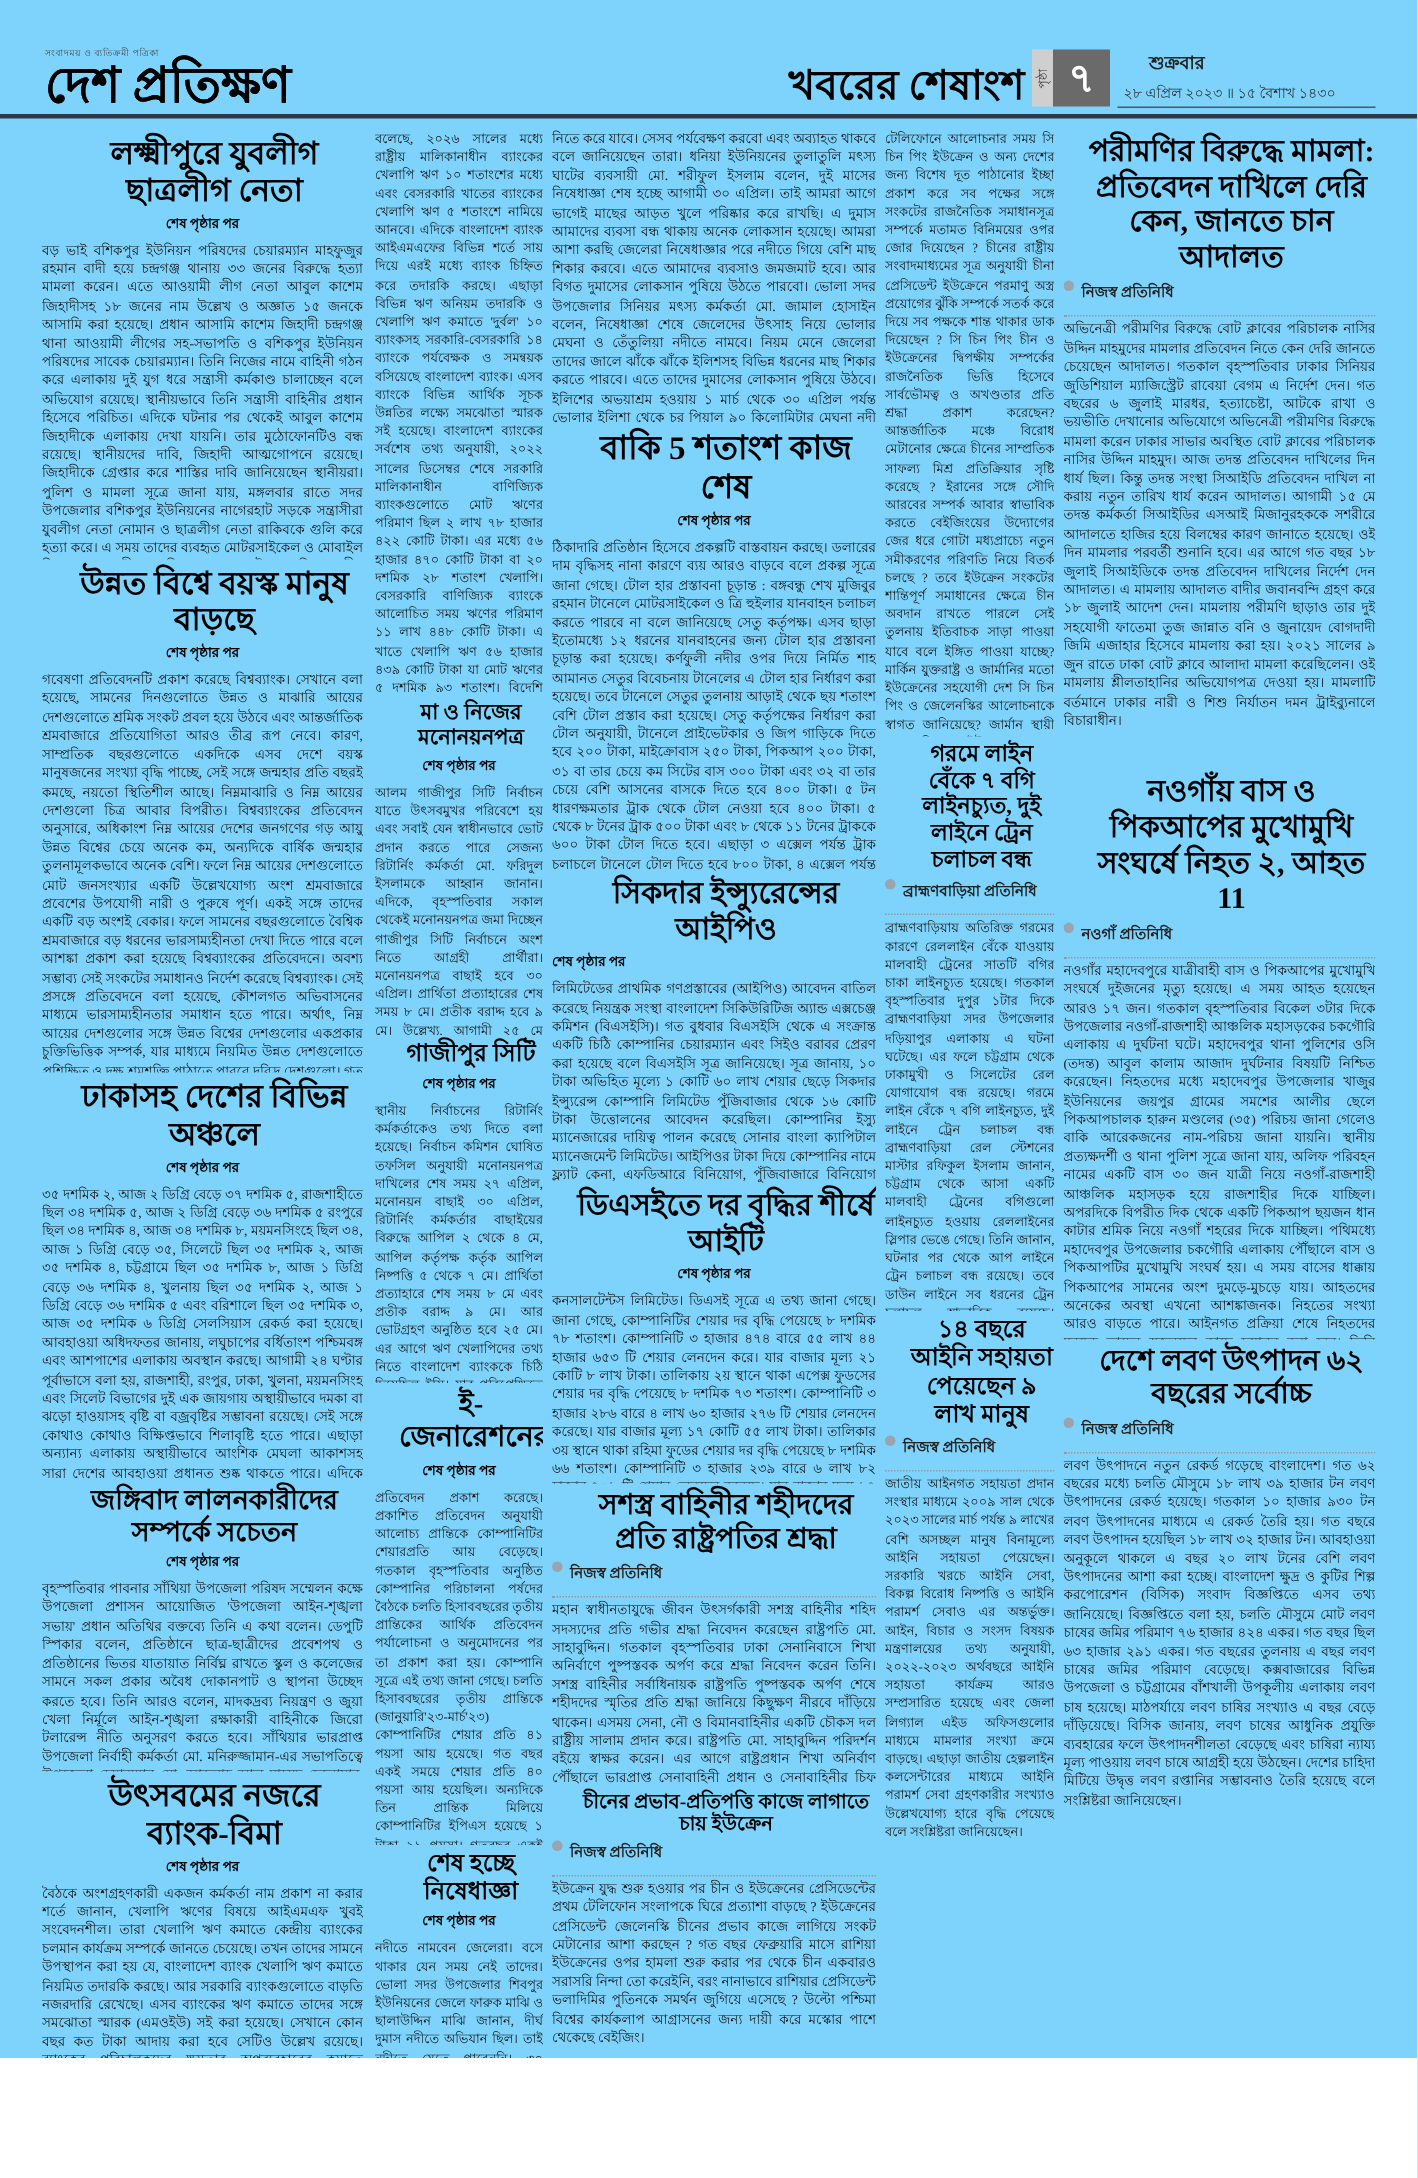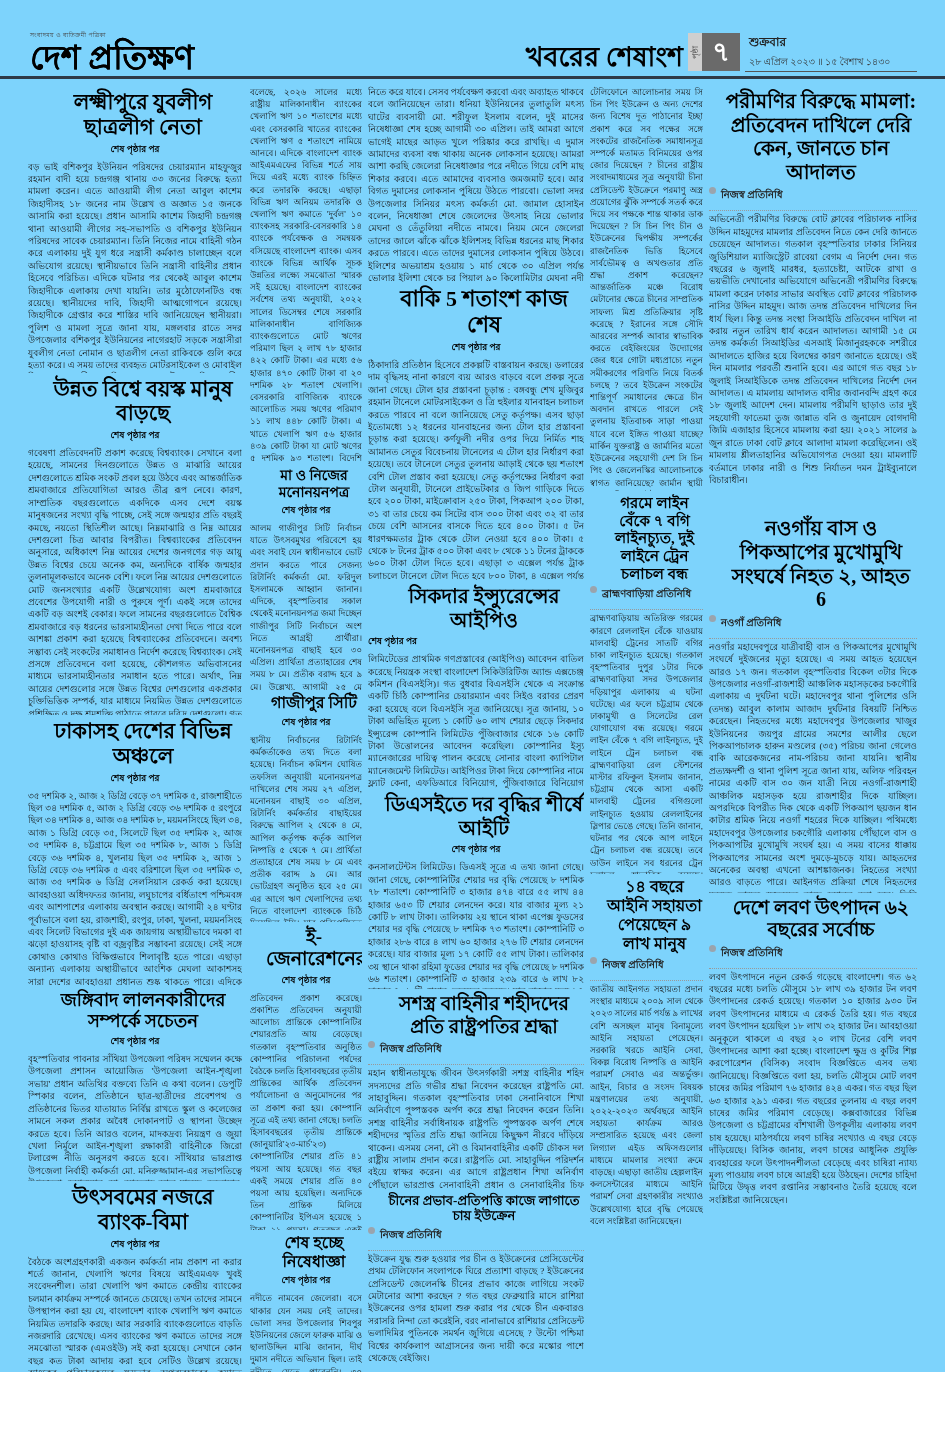--- a/index.html
+++ b/index.html
@@ -12,21 +12,21 @@
   #masthead .title{font-size:33px;font-weight:bold;line-height:1.05;color:#000;
                    text-shadow:0 0 0 #000;letter-spacing:0;}
   #section-title{position:absolute;right:262px;top:36px;font-size:27px;font-weight:bold;color:#000;white-space:nowrap;}
   #page-strip{position:absolute;right:243px;top:33px;width:14px;height:38px;background:#cfcfcf;
               display:flex;align-items:center;justify-content:center;}
   #page-strip span{transform:rotate(-90deg);font-size:8px;color:#333;white-space:nowrap;}
   #page-box{position:absolute;right:205px;top:33px;width:38px;height:38px;background:#6a6a6a;
             display:flex;align-items:center;justify-content:center;}
   #page-box span{color:#fff;font-size:27px;font-weight:bold;line-height:1;}
   #date-block{position:absolute;right:28px;top:33px;width:168px;}
-  #date-block .weekday{font-size:12px;font-weight:bold;color:#222;}
+  #date-block .weekday{font-size:12px;font-weight:bold;color:#222;margin-left:17px;}
   #date-block .date{font-size:9.5px;color:#333;margin-top:2px;}
   #date-underline{position:absolute;right:28px;top:71px;width:172px;height:1px;background:#555;}
   #header-rule{position:absolute;left:0;top:76px;width:945px;height:3px;background:#2e3a47;}
   
   .col{position:absolute;top:86px;height:1366px;overflow:hidden;}
   .headline{font-weight:bold;color:#000;text-align:center;line-height:1.18;margin:4px 0 2px 16px;}
   .sub{font-size:9px;font-weight:bold;text-align:center;margin:1px 0 4px 0;color:#000;}
   .sub.left{text-align:left;}
   .byline{font-size:10px;font-weight:bold;color:#222;margin:3px 0 2px 0;
           border-bottom:1px dotted #999;padding-bottom:6px;display:flex;align-items:flex-start;gap:5px;}
@@ -132,21 +132,21 @@
         </div>
         <div class="body" style="height: 350px;">জাতীয় আইনগত সহায়তা প্রদান সংস্থার মাধ্যমে ২০০৯ সাল থেকে ২০২৩ সালের মার্চ পর্যন্ত ৯ লাখের বেশি অসচ্ছল মানুষ বিনামূল্যে আইনি সহায়তা পেয়েছেন। সরকারি খরচে আইনি সেবা, বিকল্প বিরোধ নিষ্পত্তি ও আইনি পরামর্শ সেবাও এর অন্তর্ভুক্ত। আইন, বিচার ও সংসদ বিষয়ক মন্ত্রণালয়ের তথ্য অনুযায়ী, ২০২২-২০২৩ অর্থবছরে আইনি সহায়তা কার্যক্রম আরও সম্প্রসারিত হয়েছে এবং জেলা লিগ্যাল এইড অফিসগুলোর মাধ্যমে মামলার সংখ্যা ক্রমে বাড়ছে। এছাড়া জাতীয় হেল্পলাইন কলসেন্টারের মাধ্যমে আইনি পরামর্শ সেবা গ্রহণকারীর সংখ্যাও উল্লেখযোগ্য হারে বৃদ্ধি পেয়েছে বলে সংশ্লিষ্টরা জানিয়েছেন।</div>
       </div>
       <div class="col" style="left: 709px; width: 208px;">
         <div class="headline" style="font-size: 20px;">পরীমণির বিরুদ্ধে মামলা: প্রতিবেদন দাখিলে দেরি কেন, জানতে চান আদালত</div>
         <div class="byline">
           <span class="bullet"></span>
           <span>নিজস্ব প্রতিনিধি</span>
         </div>
         <div class="body" style="height: 300px;">অভিনেত্রী পরীমণির বিরুদ্ধে বোট ক্লাবের পরিচালক নাসির উদ্দিন মাহমুদের মামলার প্রতিবেদন নিতে কেন দেরি জানতে চেয়েছেন আদালত। গতকাল বৃহস্পতিবার ঢাকার সিনিয়র জুডিশিয়াল ম্যাজিস্ট্রেট রাবেয়া বেগম এ নির্দেশ দেন। গত বছরের ৬ জুলাই মারধর, হত্যাচেষ্টা, আটকে রাখা ও ভয়ভীতি দেখানোর অভিযোগে অভিনেত্রী পরীমণির বিরুদ্ধে মামলা করেন ঢাকার সাভার অবস্থিত বোট ক্লাবের পরিচালক নাসির উদ্দিন মাহমুদ। আজ তদন্ত প্রতিবেদন দাখিলের দিন ধার্য ছিল। কিন্তু তদন্ত সংস্থা সিআইডি প্রতিবেদন দাখিল না করায় নতুন তারিখ ধার্য করেন আদালত। আগামী ১৫ মে তদন্ত কর্মকর্তা সিআইডির এসআই মিজানুরহককে সশরীরে আদালতে হাজির হয়ে বিলম্বের কারণ জানাতে হয়েছে। ওই দিন মামলার পরবর্তী শুনানি হবে। এর আগে গত বছর ১৮ জুলাই সিআইডিকে তদন্ত প্রতিবেদন দাখিলের নির্দেশ দেন আদালত। এ মামলায় আদালত বাদীর জবানবন্দি গ্রহণ করে ১৮ জুলাই আদেশ দেন। মামলায় পরীমণি ছাড়াও তার দুই সহযোগী ফাতেমা তুজ জান্নাত বনি ও জুনায়েদ বোগদাদী জিমি এজাহার হিসেবে মামলায় করা হয়। ২০২১ সালের ৯ জুন রাতে ঢাকা বোট ক্লাবে আলাদা মামলা করেছিলেন। ওই মামলায় শ্লীলতাহানির অভিযোগপত্র দেওয়া হয়। মামলাটি বর্তমানে ঢাকার নারী ও শিশু নির্যাতন দমন ট্রাইব্যুনালে বিচারাধীন।</div>
-        <div class="headline" style="font-size: 20px;">নওগাঁয় বাস ও পিকআপের মুখোমুখি সংঘর্ষে নিহত ২, আহত 6</div>
+        <div class="headline" style="font-size: 20px;">নওগাঁয় বাস ও পিকআপের মুখোমুখি সংঘর্ষে নিহত ২, আহত 11</div>
         <div class="byline">
           <span class="bullet"></span>
           <span>নওগাঁ প্রতিনিধি</span>
         </div>
         <div class="body" style="height: 252px;">নওগাঁর মহাদেবপুরে যাত্রীবাহী বাস ও পিকআপের মুখোমুখি সংঘর্ষে দুইজনের মৃত্যু হয়েছে। এ সময় আহত হয়েছেন আরও ১৭ জন। গতকাল বৃহস্পতিবার বিকেল ৩টার দিকে উপজেলার নওগাঁ-রাজশাহী আঞ্চলিক মহাসড়কের চকগৌরি এলাকায় এ দুর্ঘটনা ঘটে। মহাদেবপুর থানা পুলিশের ওসি (তদন্ত) আবুল কালাম আজাদ দুর্ঘটনার বিষয়টি নিশ্চিত করেছেন। নিহতদের মধ্যে মহাদেবপুর উপজেলার খাজুর ইউনিয়নের জয়পুর গ্রামের সমশের আলীর ছেলে পিকআপচালক হারুন মণ্ডলের (৩৫) পরিচয় জানা গেলেও বাকি আরেকজনের নাম-পরিচয় জানা যায়নি। স্থানীয় প্রত্যক্ষদর্শী ও থানা পুলিশ সূত্রে জানা যায়, অলিফ পরিবহন নামের একটি বাস ৩০ জন যাত্রী নিয়ে নওগাঁ-রাজশাহী আঞ্চলিক মহাসড়ক হয়ে রাজশাহীর দিকে যাচ্ছিল। অপরদিকে বিপরীত দিক থেকে একটি পিকআপ ছয়জন ধান কাটার শ্রমিক নিয়ে নওগাঁ শহরের দিকে যাচ্ছিল। পথিমধ্যে মহাদেবপুর উপজেলার চকগৌরি এলাকায় পৌঁছালে বাস ও পিকআপটির মুখোমুখি সংঘর্ষ হয়। এ সময় বাসের ধাক্কায় পিকআপের সামনের অংশ দুমড়ে-মুচড়ে যায়। আহতদের অনেকের অবস্থা এখনো আশঙ্কাজনক। নিহতের সংখ্যা আরও বাড়তে পারে। আইনগত প্রক্রিয়া শেষে নিহতদের মরদেহ তাদের স্বজনদের কাছে হস্তান্তর করা হবে। তিনি আরও বলেন, দুর্ঘটনার পর স্থানীয়রা উত্তেজিত হয়ে সড়কে সব ধরনের যানবাহন চলাচল বন্ধ রেখেছিলেন। পরে ঘটনাস্থলে গিয়ে পরিস্থিতি নিয়ন্ত্রণে এনে যান চলাচল স্বাভাবিক করেছি। দুর্ঘটনাকবলিত বাস ও পিকআপটি জব্দ করে থানা হেফাজতে নেওয়া হয়েছে।</div>
         <div class="headline" style="font-size: 19px;">দেশে লবণ উৎপাদন ৬২ বছরের সর্বোচ্চ</div>
         <div class="byline">
           <span class="bullet"></span>
           <span>নিজস্ব প্রতিনিধি</span>
         </div>

